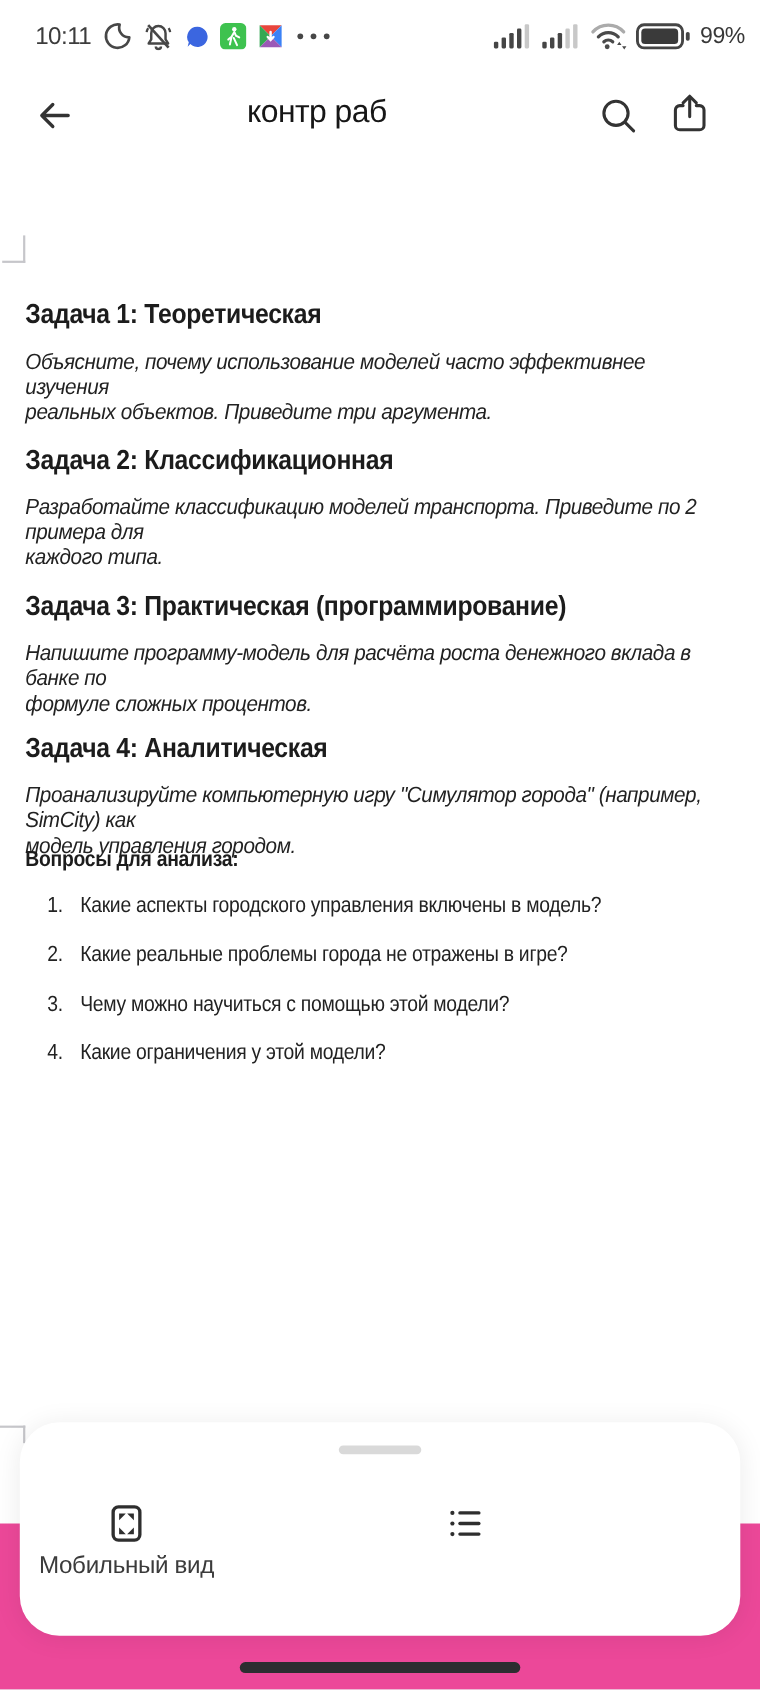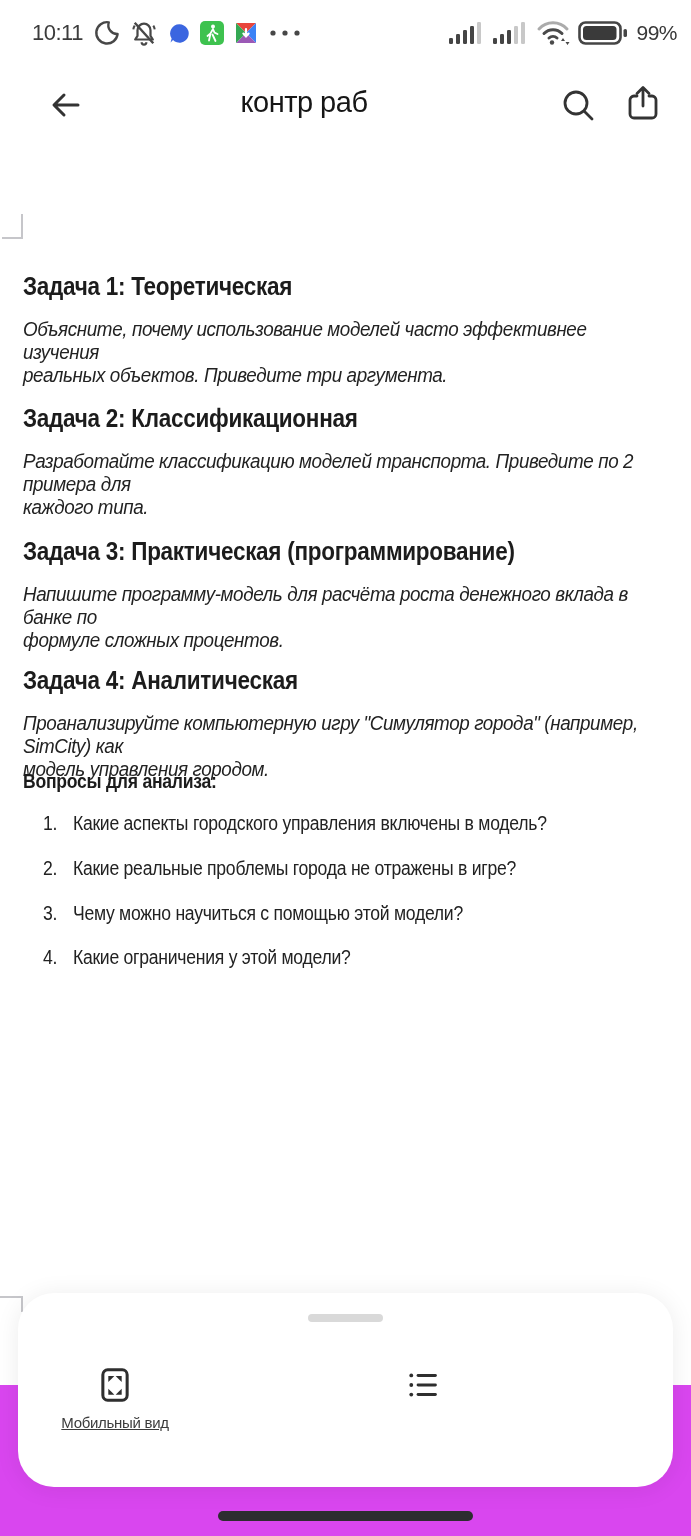--- a/index.html
+++ b/index.html
@@ -1,31 +1,31 @@
 <!DOCTYPE html>
 <html><head>
 <meta charset="utf-8">
 <style>
   html,body{margin:0;padding:0;background:#e9e9ec;}
   *{box-sizing:border-box;}
   .screen{
     position:relative;width:691px;height:1536px;margin:0 auto;
-    background:#d946ef;overflow:hidden;
+    background:#ec4899;overflow:hidden;
     font-family:"Liberation Sans",sans-serif;color:#1d1d1d;
   }
   .page-bg{position:absolute;left:0;top:0;width:691px;height:1385px;background:#ffffff;}
   
   .statusbar{position:absolute;left:0;top:0;width:691px;height:60px;}
   .sb-left{position:absolute;left:32px;top:16px;height:34px;display:flex;align-items:center;gap:10px;color:#424242;}
   .sb-time{font-size:22px;letter-spacing:-0.5px;color:#3c3c3c;}
   .sb-right{position:absolute;right:14px;top:16px;height:34px;display:flex;align-items:center;gap:8px;color:#474747;}
   .sb-pct{font-size:21px;color:#383838;letter-spacing:-0.5px;}
   .sb-icon{display:inline-flex;align-items:center;justify-content:center;}
   
-  .header{position:absolute;left:16px;top:72px;width:576px;height:66px;}
+  .header{position:absolute;left:0;top:72px;width:576px;height:66px;}
   .hdr-title{position:absolute;left:0;right:0;top:14px;text-align:center;font-size:29px;color:#161616;letter-spacing:-0.5px;}
   .hdr-back{position:absolute;left:32px;top:15px;width:36px;height:36px;color:#333;}
   .hdr-search{position:absolute;left:543px;top:14px;width:38px;height:38px;color:#333;}
   .hdr-share{position:absolute;left:608px;top:13px;width:38px;height:38px;color:#333;}
   
   .crop{position:absolute;}
   .crop .v{position:absolute;background:#c6c6ca;width:2px;}
   .crop .h{position:absolute;background:#c6c6ca;height:2px;}
   
   .doc-h{position:absolute;left:23px;font-size:25px;font-weight:700;line-height:28px;color:#1c1c1c;
@@ -37,21 +37,21 @@
   .q-row{position:absolute;left:43px;height:24px;}
   .q-inner{display:flex;transform:scaleX(0.88);transform-origin:0 0;white-space:nowrap;}
   .q-num{width:20px;font-size:20px;color:#222;letter-spacing:-0.3px;}
   .q-text{margin-left:14px;font-size:20px;color:#222;letter-spacing:-0.3px;}
   
   .sheet{position:absolute;left:18px;top:1293px;width:655px;height:194px;background:#fff;border-radius:36px;
          box-shadow:0 2px 24px rgba(0,0,0,0.08);}
   .handle{position:absolute;left:308px;top:1314px;width:75px;height:8px;border-radius:4px;background:#d9d9d9;}
   .tb-item{position:absolute;top:1368px;display:flex;flex-direction:column;align-items:center;color:#2e2e2e;}
   .tb-icon{width:34px;height:34px;display:flex;align-items:center;justify-content:center;}
-  .tb-label{margin-top:8px;font-size:15px;line-height:25px;color:#3b3b3b;text-align:center;letter-spacing:-0.3px;text-decoration:underline;}
+  .tb-label{margin-top:8px;font-size:22px;line-height:25px;color:#3b3b3b;text-align:center;letter-spacing:-0.3px;}
   .home-indicator{position:absolute;left:218px;top:1511px;width:255px;height:10px;border-radius:5px;background:#2d2d30;}
   svg{display:block;}
 </style>
 </head>
 <body>
 
 <div class="screen">
   <div class="page-bg"></div>
 
   <div class="statusbar">

